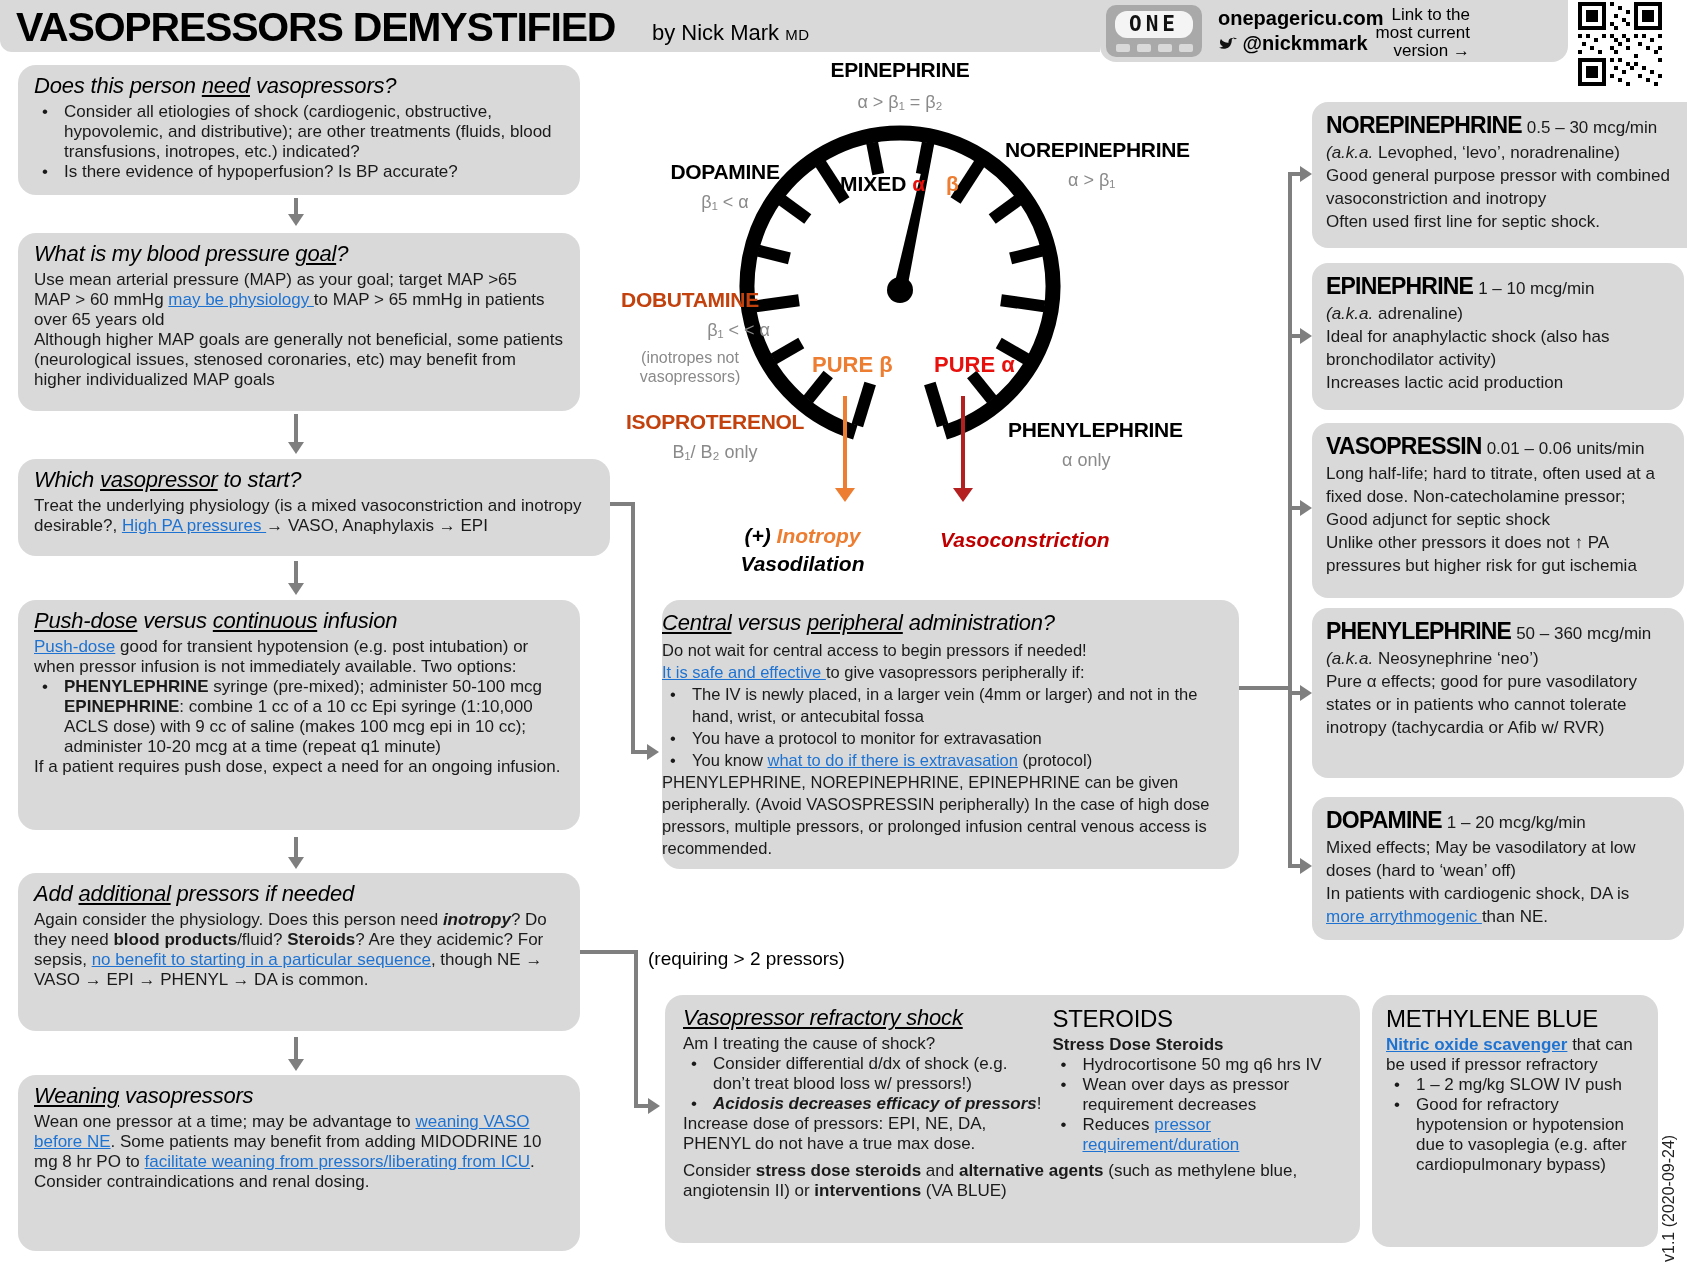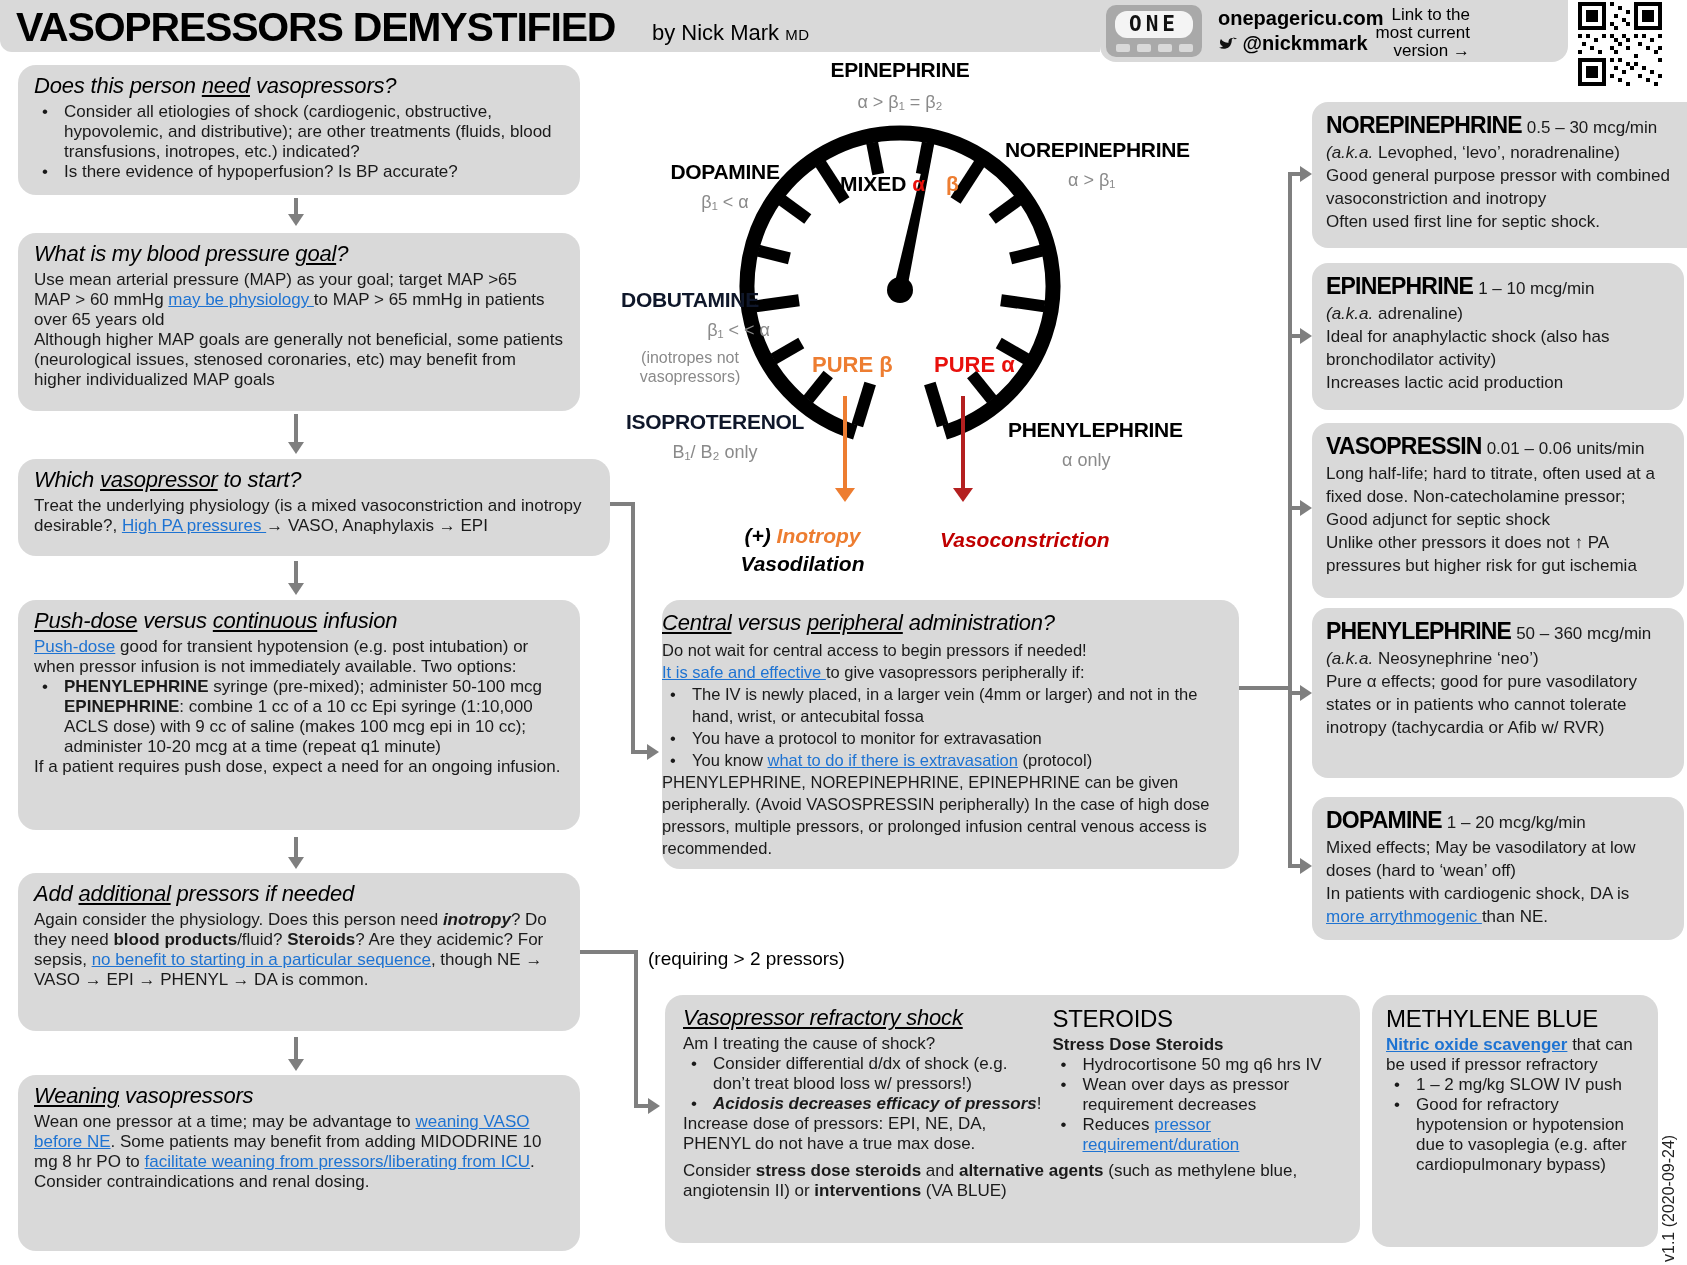--- a/index.html
+++ b/index.html
@@ -15,21 +15,21 @@
   .cs{position:absolute;background:var(--conn)}
   .td{position:absolute;width:0;height:0;border-left:8px solid transparent;border-right:8px solid transparent;border-top:12px solid var(--conn)}
   .tr{position:absolute;width:0;height:0;border-top:8px solid transparent;border-bottom:8px solid transparent;border-left:12px solid var(--conn)}
   .u{text-decoration:underline}
   .b{font-weight:700}.i{font-style:italic}.bi{font-weight:700;font-style:italic}
   .link{color:var(--link);text-decoration:underline;cursor:pointer}
   .red{color:var(--red)}.orange{color:var(--orange)}.sp{padding-right:15px}
   .bymd{font-size:15px;letter-spacing:.5px}
   .glabel{position:absolute;font-weight:700;font-size:21px;color:#000;letter-spacing:-0.3px}
   .gsub{position:absolute;font-size:18px;color:var(--graytext)}
-  .gnl{color:#0f172a}
+  .gnl{color:#c2410c}
   .dbox{position:absolute;background:var(--boxgray);border-radius:16px;padding:8px 14px;box-sizing:border-box;color:var(--textdark)}
   .dhead{margin:2px 0 2px 0;white-space:nowrap}
   .dname{font-size:23px;font-weight:700;letter-spacing:-0.8px;color:#000}
   .ddose{font-size:17px;margin-left:5px}
   .dt{font-size:17px;line-height:23px}
   .sec-head{font-size:24px;font-weight:400;color:#000;margin:0 0 2px 0;letter-spacing:-0.3px}
   .hdr-title{position:absolute;left:16px;top:4px;font-size:41px;font-weight:800;letter-spacing:-1.2px;color:#000;white-space:nowrap}
   .hdr-by{position:absolute;left:652px;top:20px;font-size:22px;color:#000;white-space:nowrap}
   .note-sm{font-size:16px;color:var(--graytext);line-height:19px;text-align:center}
 </style>

